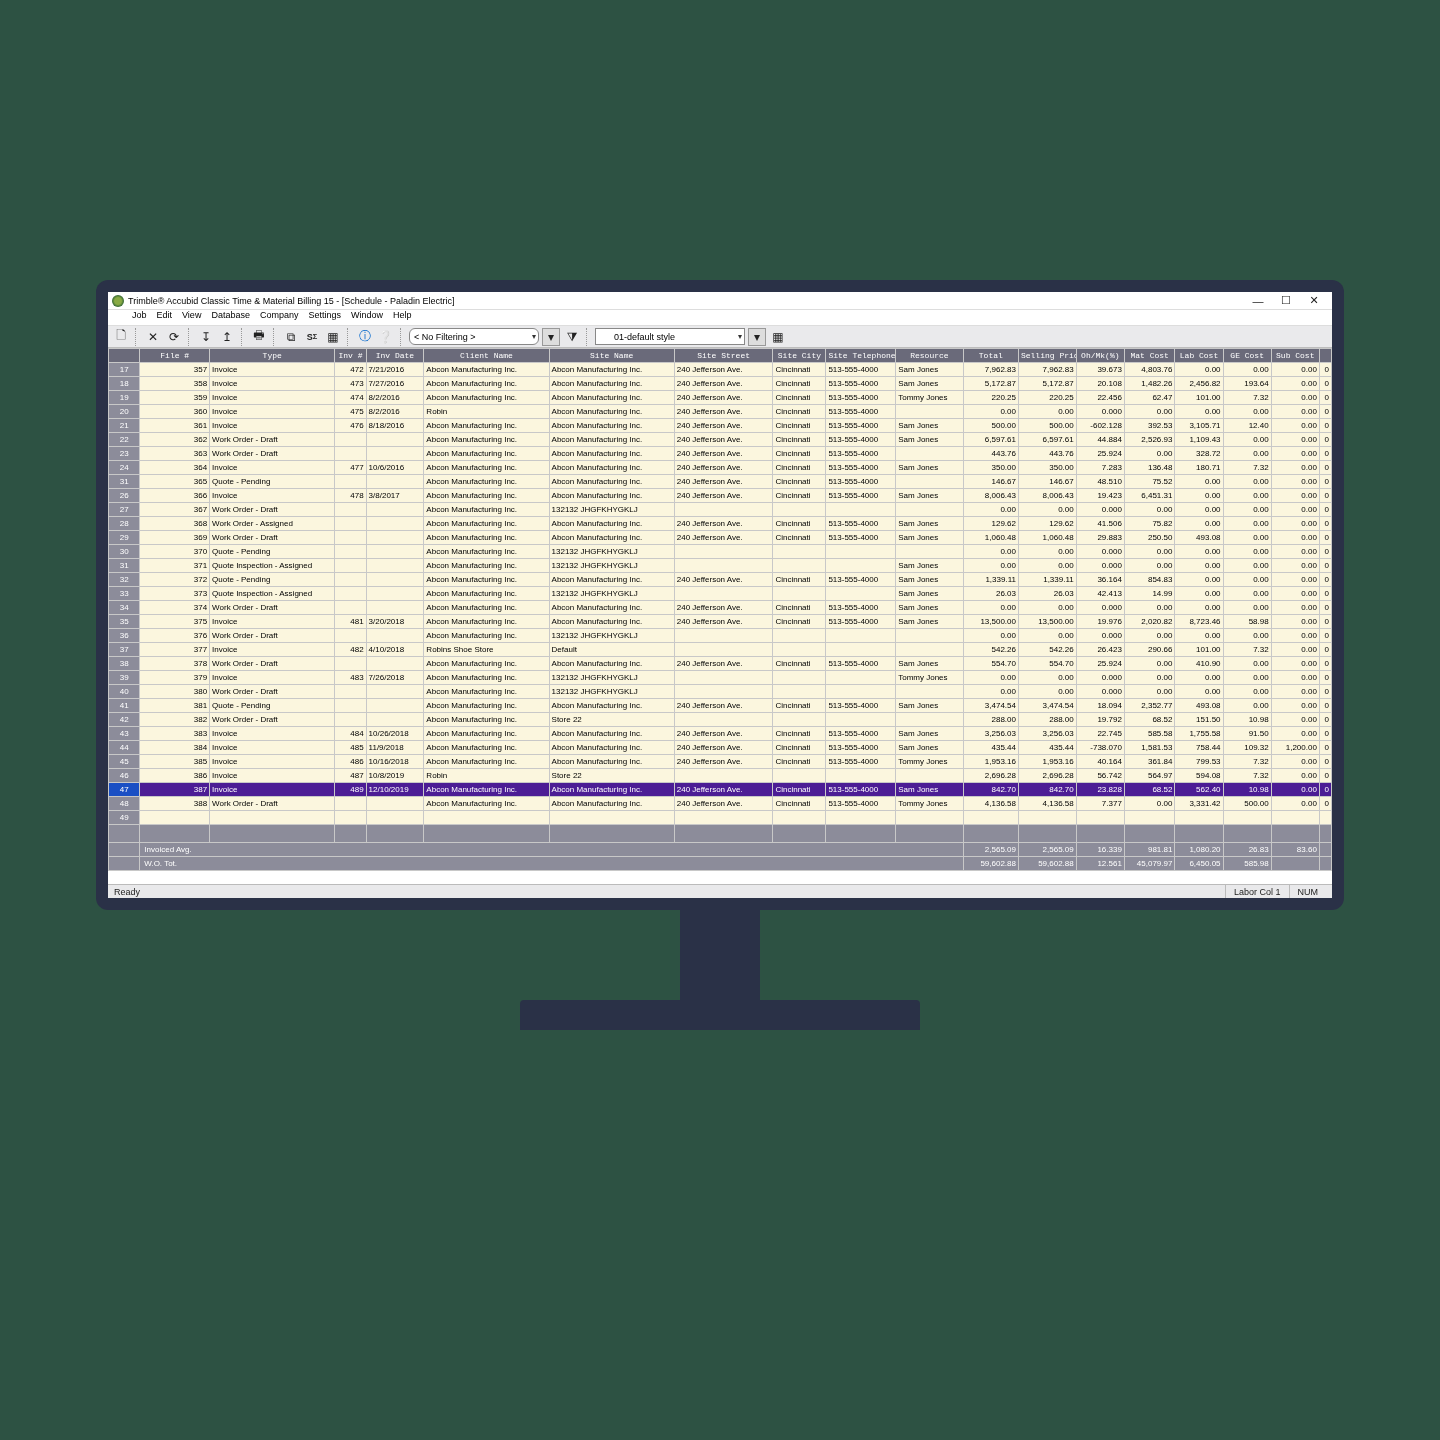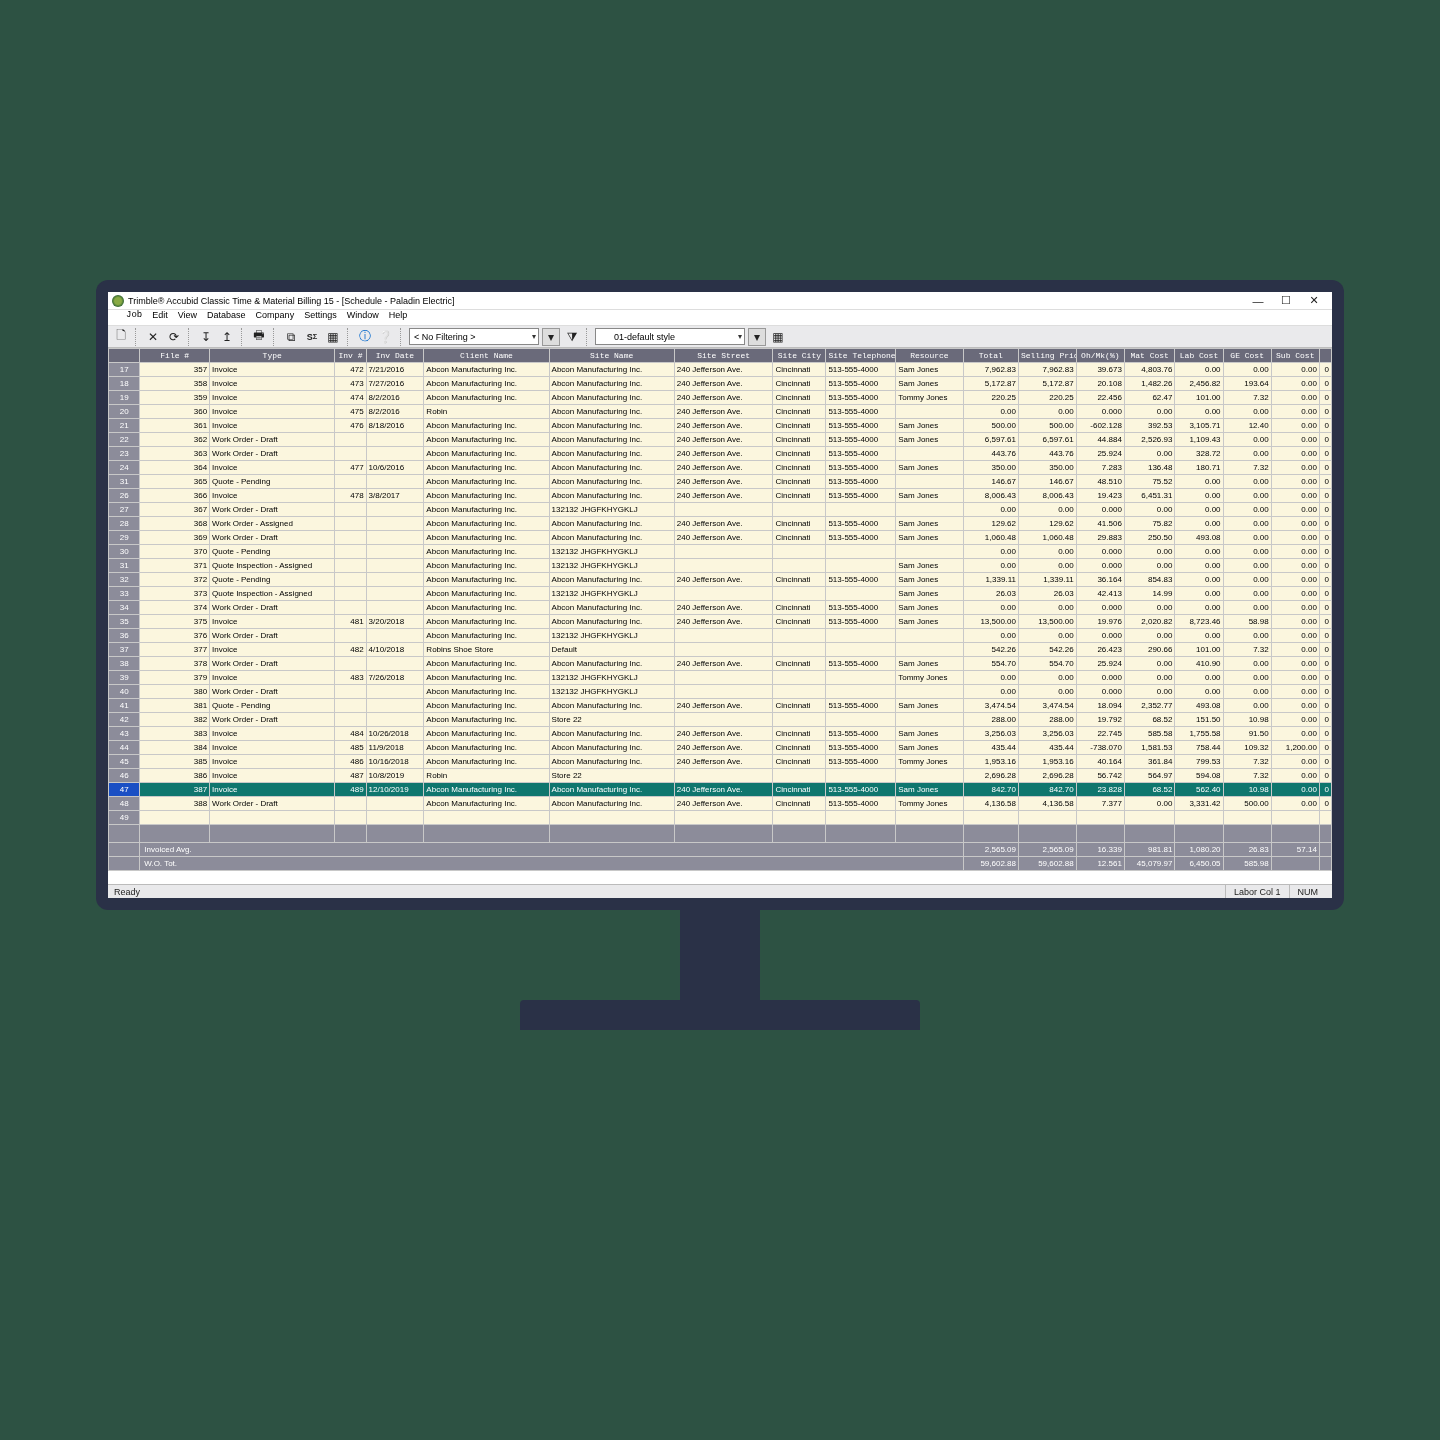--- a/index.html
+++ b/index.html
@@ -111,21 +111,21 @@
   }
   thead th {
     background: #6a6a7a;
     color: #fff;
     font-weight: normal;
     text-align: center;
     height: 14px;
     font-family: Liberation Mono, monospace;
   }
   tbody tr { background: #fbf6de; margin-top: 24px; }
-  tbody tr.sel { background: #0f766e; color: #fff; }
+  tbody tr.sel { background: #4c1d95; color: #fff; }
   tbody tr.sel td.rownum { background: #1a4fc4; color: #fff; }
   td.rownum {
     background: #8c8c9a; color: #fff; text-align: center; width: 26px;
   }
   td.n { text-align: right; }
   td.blank { background: #8c8c9a; }
   
   tbody.summary td { background: #8c8c9a; color: #fff; }
   tbody.summary td.lbl { text-align: left; padding-left: 4px; }
   
@@ -166,21 +166,21 @@
     <div class="titlebar">
       <span class="icon-app"></span>
       <span>Trimble® Accubid Classic Time &amp; Material Billing 15 - [Schedule - Paladin Electric]</span>
       <span class="spacer"></span>
       <span class="winbtn">—</span>
       <span class="winbtn">☐</span>
       <span class="winbtn close">✕</span>
     </div>
 
     <div class="menubar">
-      <span class="mi" style="margin-left:12px;font-family:Liberation Mono, monospace;"><span>Job</span></span>
+      <span class="mi" style="margin-left:18px;"><span>Job</span></span>
       <span class="mi"><span>Edit</span></span>
       <span class="mi"><span>View</span></span>
       <span class="mi"><span>Database</span></span>
       <span class="mi"><span>Company</span></span>
       <span class="mi"><span>Settings</span></span>
       <span class="mi"><span>Window</span></span>
       <span class="mi"><span>Help</span></span>
     </div>
 
     <div class="toolbar">
@@ -194,21 +194,21 @@
       <span class="tsep"></span>
       <span class="tbtn">🖶</span>
       <span class="tsep"></span>
       <span class="tbtn">⧉</span>
       <span class="tbtn" style="font-weight:bold;font-size:9px;">S<sub>Σ</sub></span>
       <span class="tbtn">▦</span>
       <span class="tsep"></span>
       <span class="tbtn" style="color:#06c;">ⓘ</span>
       <span class="tbtn" style="color:#06c;">❔</span>
       <span class="tsep"></span>
-      <span class="tdrop" style="min-width:130px;">
+      <span class="tdrop" style="min-width:130px;border-radius:6px;">
         <span>&lt; No Filtering &gt;</span>
       </span>
       <span class="tbtn" style="background:#ddd;border:1px solid #999;">▾</span>
       <span class="tbtn">⧩</span>
       <span class="tsep"></span>
       <span class="tdrop" style="min-width:150px;padding-left:18px;">
         <span>01-default style</span>
       </span>
       <span class="tbtn" style="background:#ddd;border:1px solid #999;">▾</span>
       <span class="tbtn">▦</span>
@@ -981,21 +981,21 @@
         <tbody class="summary" id="summary-body">
             <tr>
               <td class="rownum"></td>
               <td class="lbl" colspan="10">Invoiced Avg.</td>
               <td class="n">2,565.09</td>
               <td class="n">2,565.09</td>
               <td class="n">16.339</td>
               <td class="n">981.81</td>
               <td class="n">1,080.20</td>
               <td class="n">26.83</td>
-              <td class="n">57.14</td>
+              <td class="n">83.60</td>
               <td></td>
             </tr>
             <tr>
               <td class="rownum"></td>
               <td class="lbl" colspan="10">W.O. Tot.</td>
               <td class="n">59,602.88</td>
               <td class="n">59,602.88</td>
               <td class="n">12.561</td>
               <td class="n">45,079.97</td>
               <td class="n">6,450.05</td>

